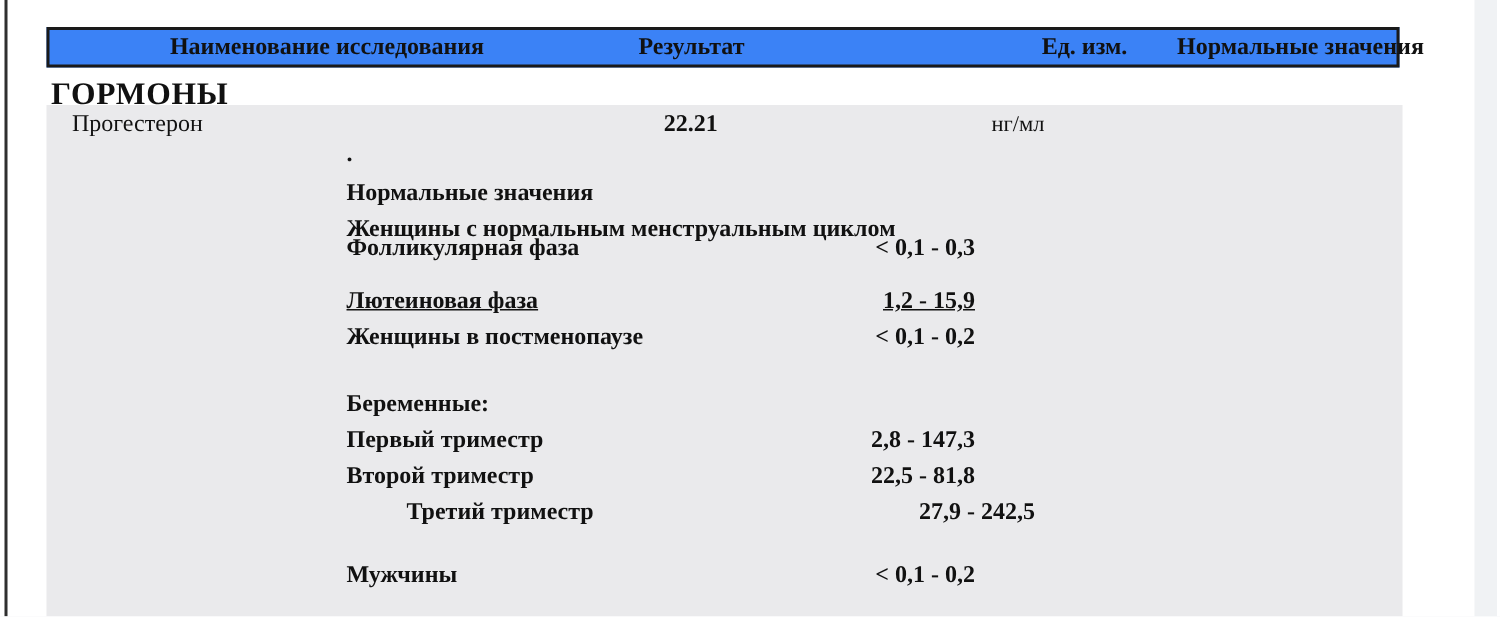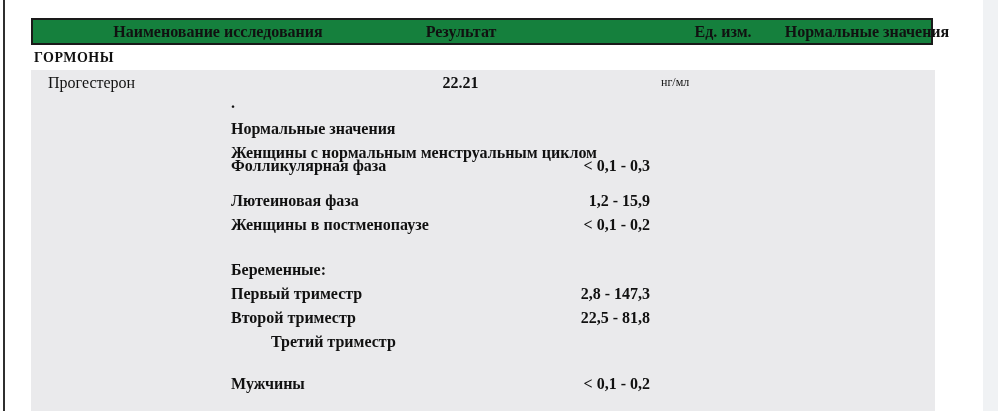--- a/index.html
+++ b/index.html
@@ -22,62 +22,62 @@
   .right-band {
     position: absolute;
     left: 983px; top: 0;
     width: 15px; height: 411px;
     background: #f0f2f4;
   }
   .header-box {
     position: absolute;
     left: 31px; top: 18px;
     width: 902px; height: 27px;
-    background: #15803d;
+    background: #3b82f6;
     border: 2px solid #1a1a1a;
   }
   .header-cell {
     position: absolute;
     top: 0;
     height: 23px;
     line-height: 23px;
     font-weight: bold;
     font-size: 16px;
     text-align: center;
     white-space: nowrap;
   }
   .hc-name   { left: 30px;  width: 310px; }
   .hc-result { left: 358px; width: 140px; }
   .hc-unit   { left: 636px; width: 108px; }
   .hc-normal { left: 740px; width: 188px; }
   .section-title {
     position: absolute;
     left: 34px; top: 50px;
     font-weight: bold;
-    font-size: 14px;
+    font-size: 21px;
     letter-spacing: 0.5px;
     white-space: nowrap;
   }
   .body-panel {
     position: absolute;
     left: 31px; top: 70px;
     width: 904px; height: 341px;
     background: #eaeaec;
   }
   .txt { position: absolute; font-size: 16px; white-space: nowrap; }
   .analyte-name { left: 33px; top: 74px; margin-left: 15px; }
   .analyte-result { left: 413px; top: 74px; width: 95px; text-align: center; font-weight: bold; }
-  .analyte-unit { left: 661px; top: 75px; font-size: 12px; }
+  .analyte-unit { left: 661px; top: 75px; font-size: 15px; }
   .ref-dot { left: 231px; top: 94px; font-weight: bold; }
   .ref-label { left: 231px; font-weight: bold; }
   .ref-value { left: 500px; width: 150px; text-align: right; font-weight: bold; }
   .r0 { top: 120px; }
   .r1 { top: 144px; }
   .r2 { top: 157px; }
-  .r3 { top: 192px; }
+  .r3 { top: 192px; text-decoration: underline; }
   .r4 { top: 216px; }
   .r5 { top: 261px; }
   .r6 { top: 285px; }
   .r7 { top: 309px; }
   .r8 { top: 333px; margin-left: 40px; }
   .r9 { top: 375px; }
 </style>
 </head>
 <body>
 
@@ -118,17 +118,18 @@
 
   <div class="txt ref-label r5">Беременные:</div>
 
   <div class="txt ref-label r6">Первый триместр</div>
   <div class="txt ref-value r6">2,8 - 147,3</div>
 
   <div class="txt ref-label r7">Второй триместр</div>
   <div class="txt ref-value r7">22,5 - 81,8</div>
 
   <div class="txt ref-label r8">Третий триместр</div>
+  <div class="txt ref-value r8">27,9 - 242,5</div>
 
   <div class="txt ref-label r9">Мужчины</div>
   <div class="txt ref-value r9">&lt; 0,1 - 0,2</div>
 
 </div>
 
 </body></html>

